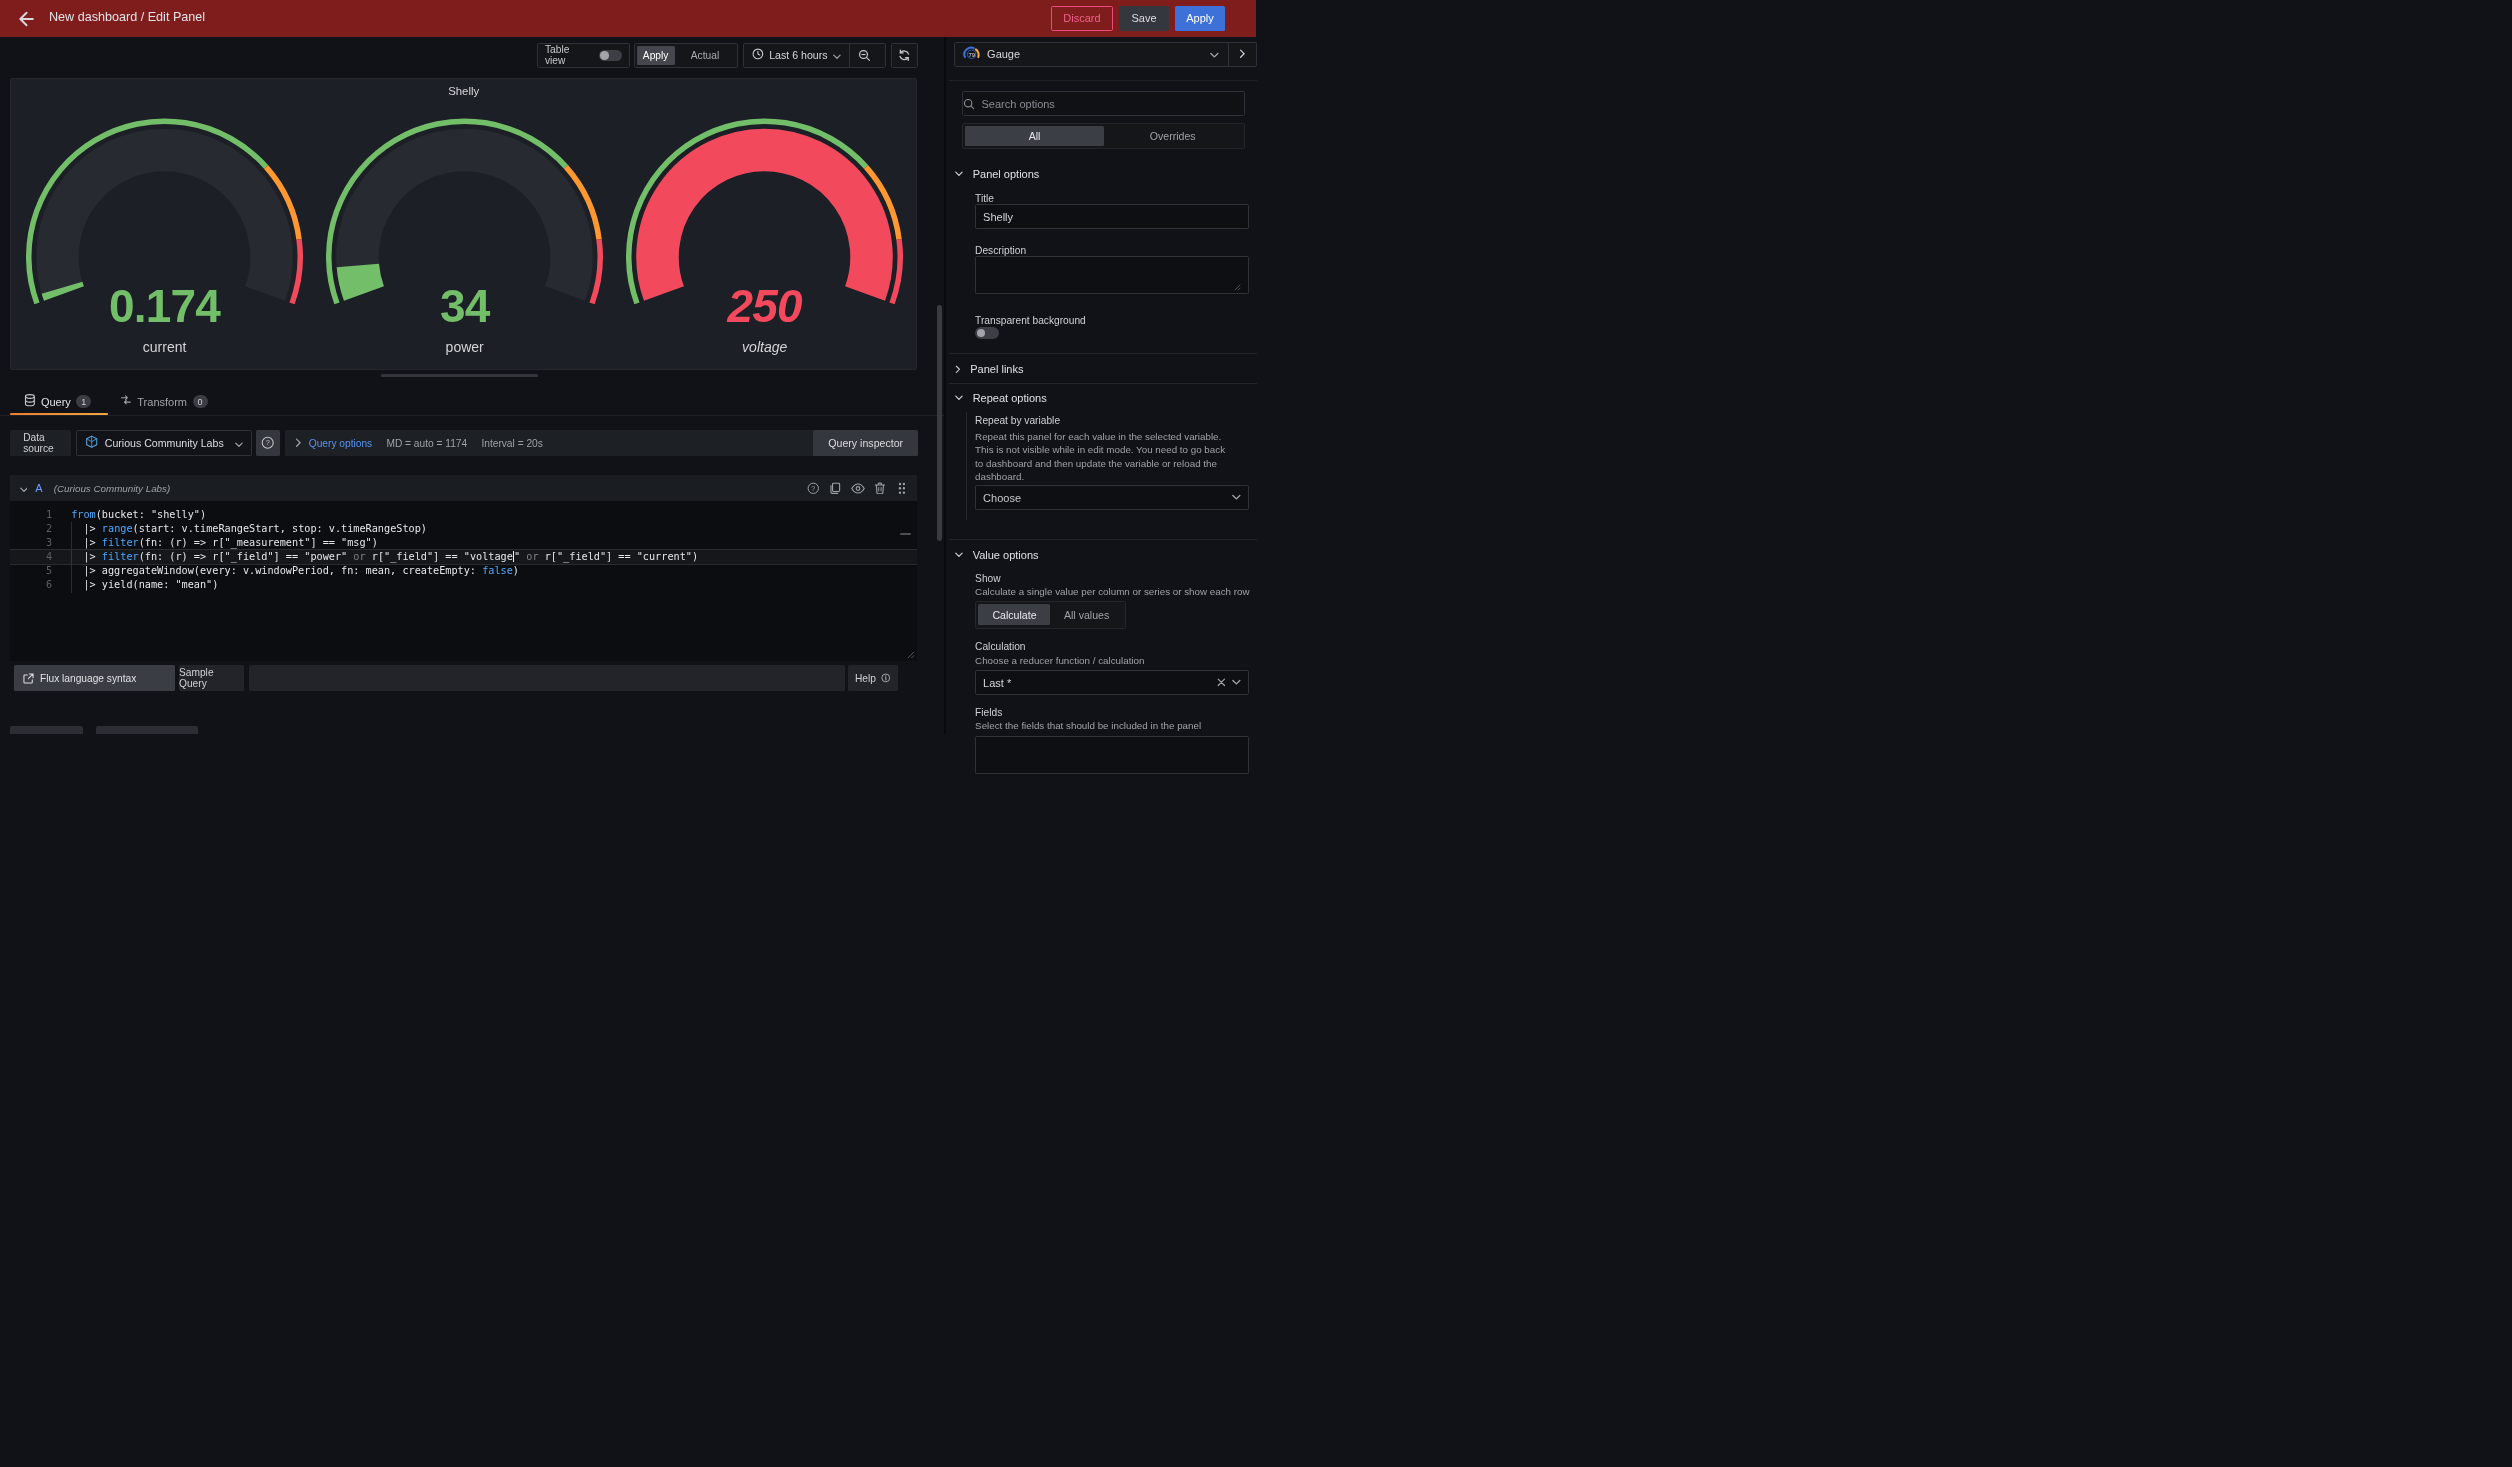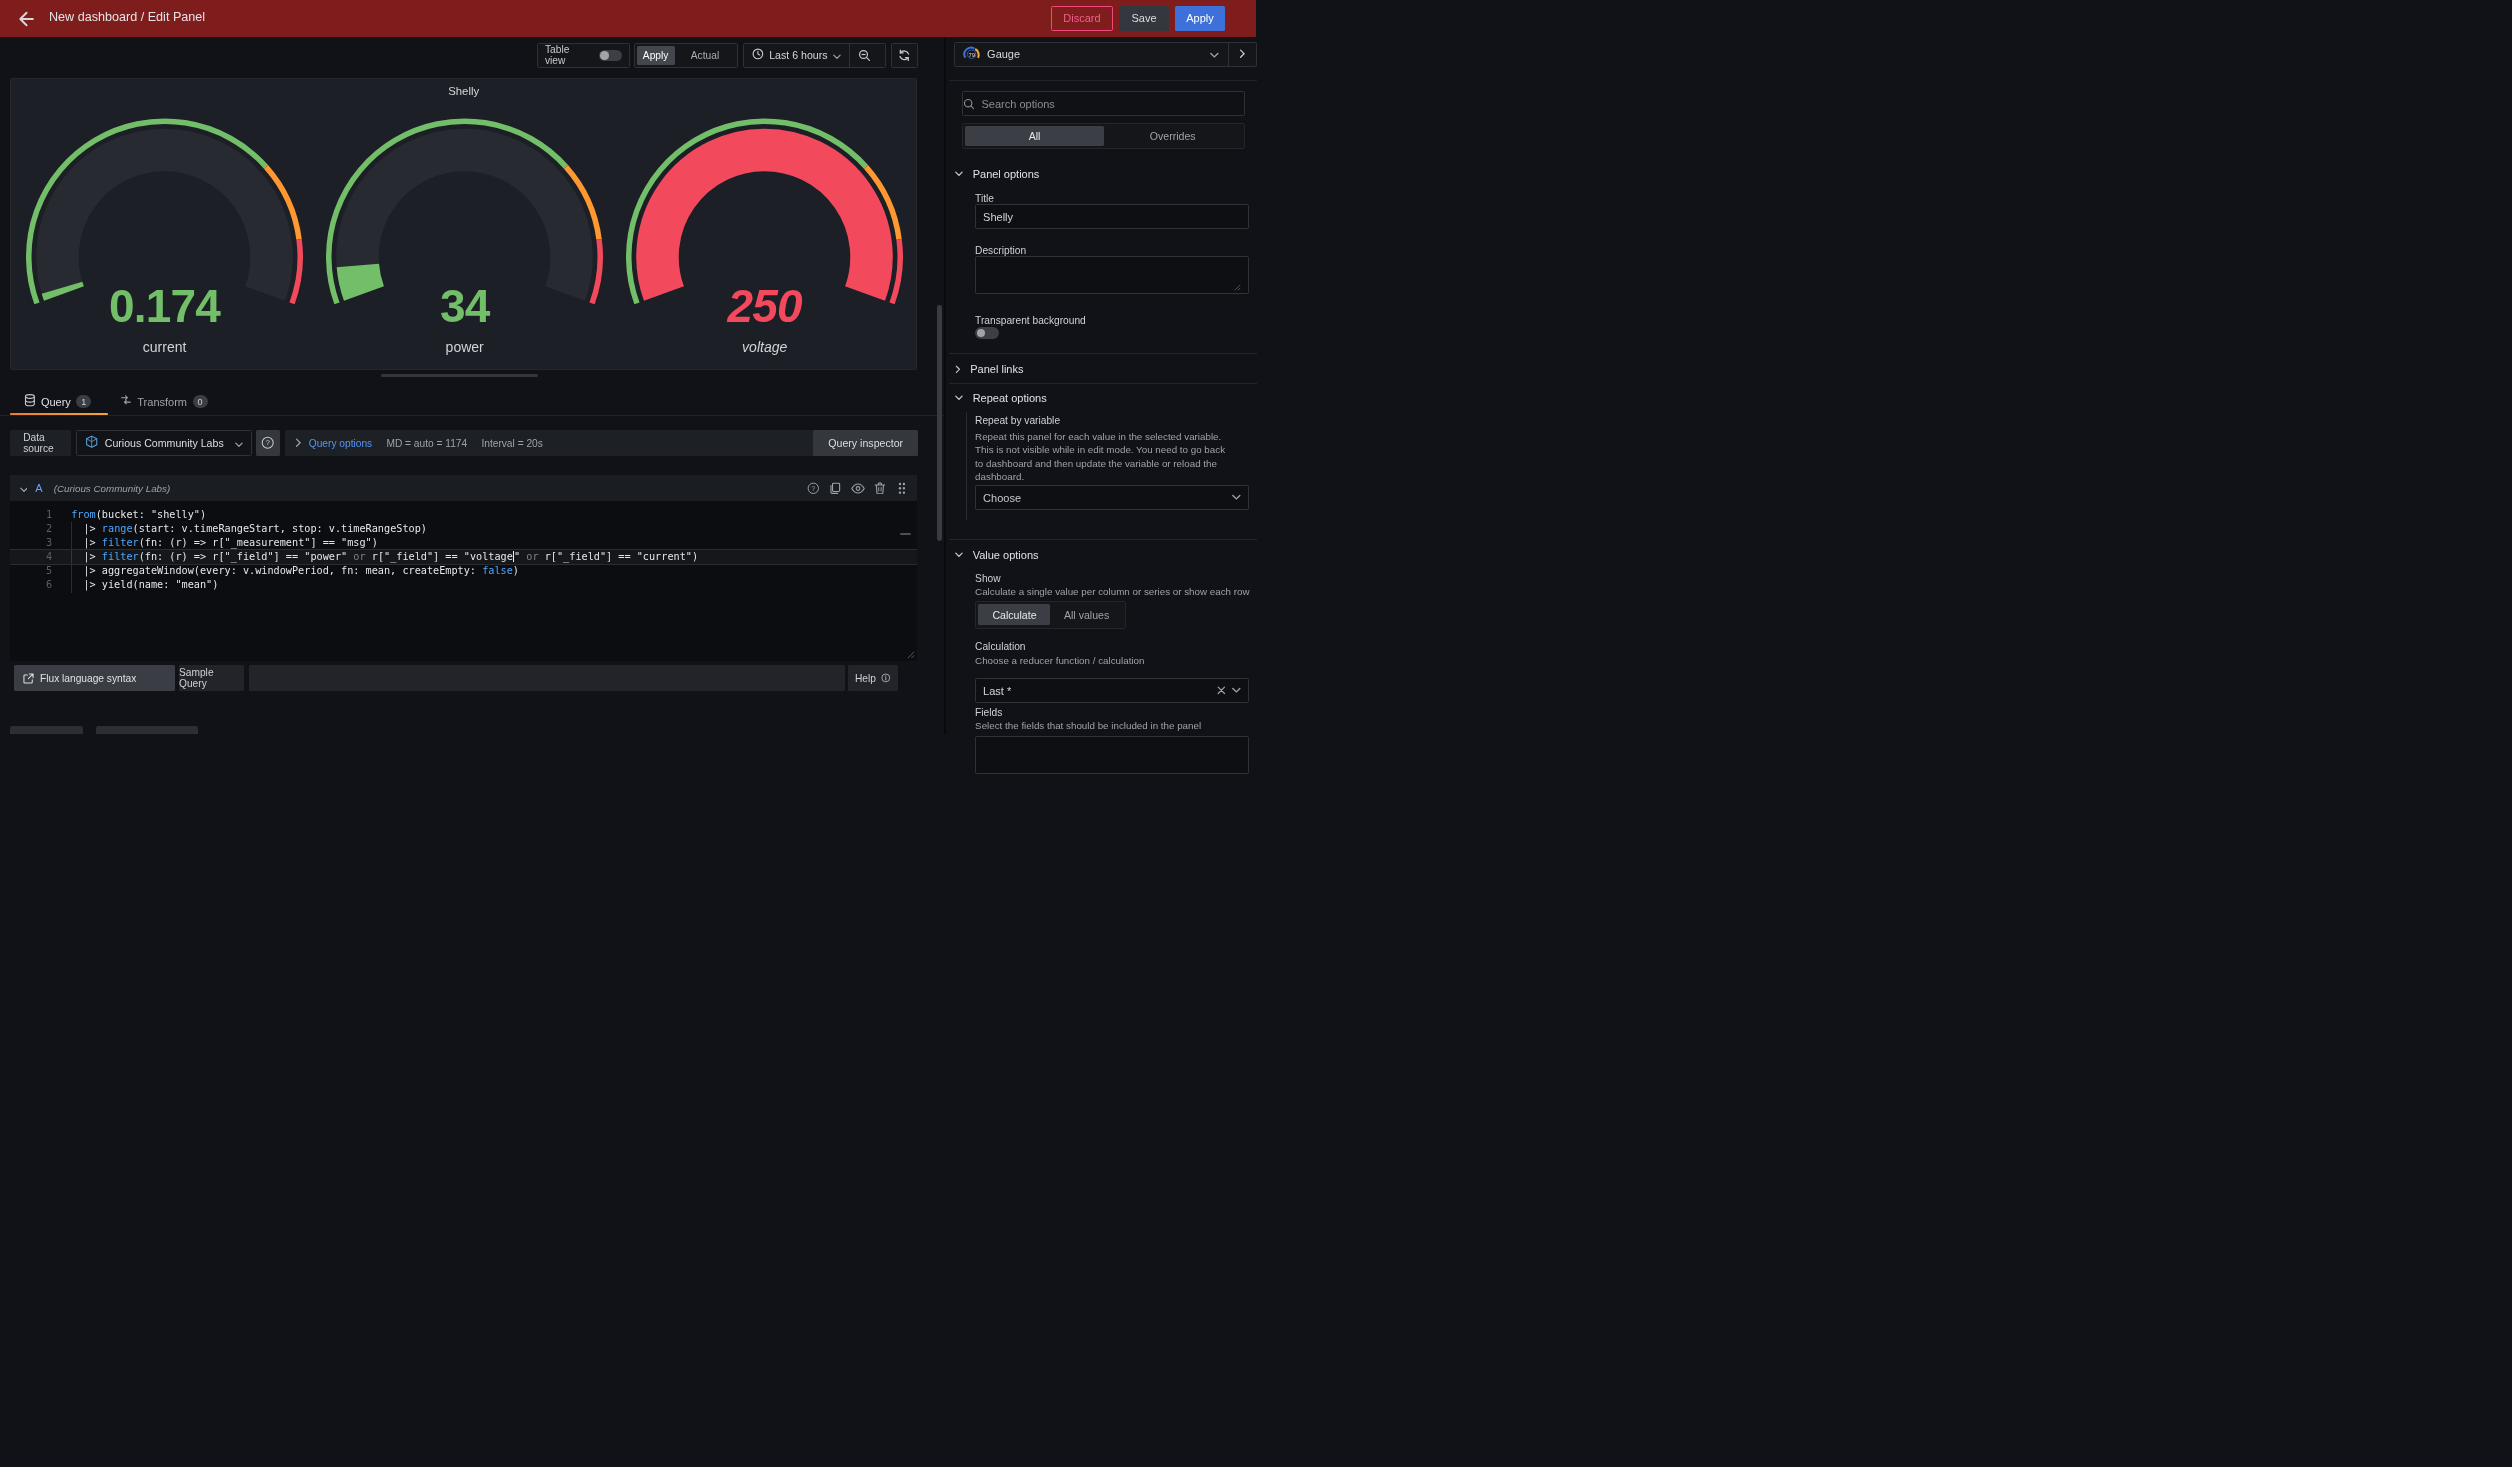--- a/index.html
+++ b/index.html
@@ -146,21 +146,21 @@
   #choose-select { top:404px; height:25px; }
   #div-3 { top:458px; }
   #vo-head { top:468px; }
   #show-label { top:492px; } #show-desc { top:504px; }
   #calc-tabs { position:absolute; left:26px; top:520px; width:151px; height:27.5px; border:0.8px solid #24262c;
     background:#141619; border-radius:1.6px; display:flex; padding:2.4px; }
   #calc-calculate { width:72px; background:#3b3e45; border-radius:1.6px; color:#e8e9ed; font-size:10.6px; font-weight:500;
     display:flex; align-items:center; justify-content:center; cursor:pointer; }
   #calc-allvalues { flex:1; color:#9fa2a8; font-size:10.6px; display:flex; align-items:center; justify-content:center; cursor:pointer; }
   #calculation-label { top:560px; } #calculation-desc { top:573px; }
-  #last-select { top:589px; height:25px;margin-top:8px; }
+  #last-select { top:589px; height:25px; }
   #fields-label { top:626px; } #fields-desc { top:638px; }
   #fields-partial { position:absolute; left:26px; top:655px; width:274px; height:38px;
     background:#0d0f13; border:0.8px solid #2f3237; border-radius:1.6px; }
   .sel-icons { margin-left:auto; display:flex; align-items:center; gap:6.3px; }
 </style>
 </head>
 <body>
 
 <div id="topbar">
   <div id="back-btn">

